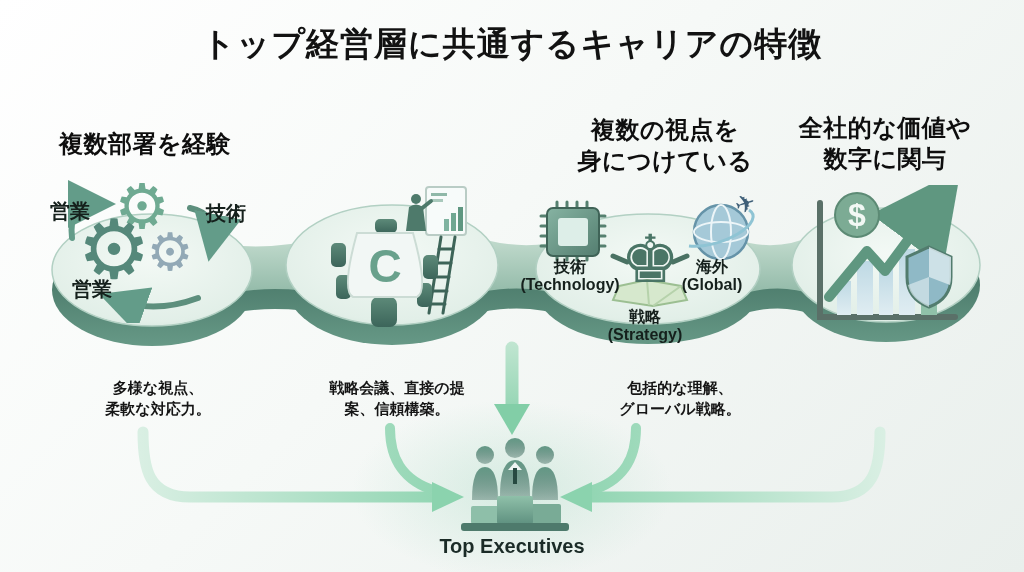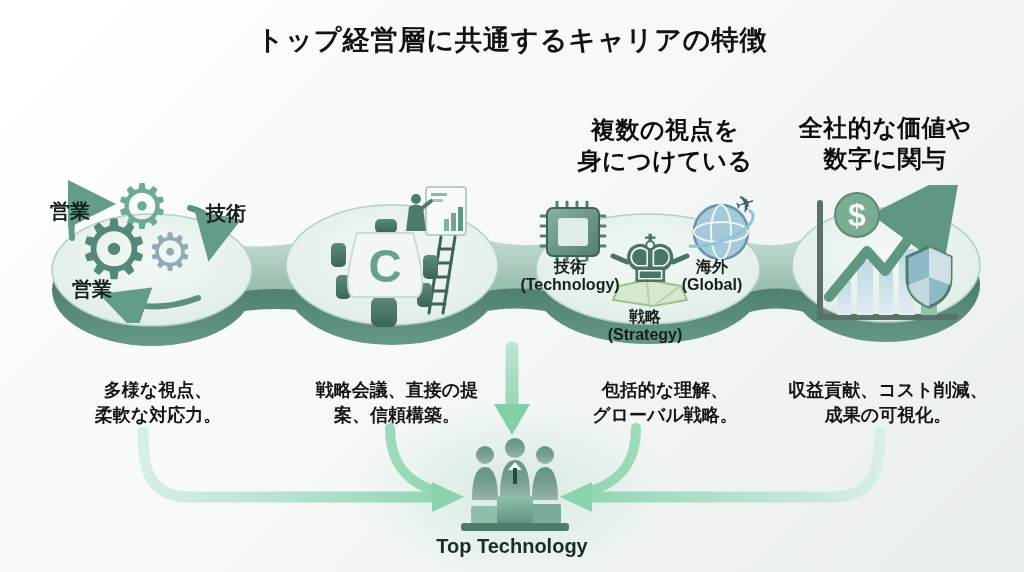--- a/index.html
+++ b/index.html
@@ -4,28 +4,28 @@
 <style>
   html,body{margin:0;padding:0;}
   #canvas{
     position:relative;width:1024px;height:572px;overflow:hidden;
     font-family:"Liberation Sans","DejaVu Sans",sans-serif;
     background:linear-gradient(135deg,#ffffff 0%,#f6f9f7 45%,#e9efec 100%);
   }
   .abs{position:absolute;}
   .page-title{
     left:0;top:22px;width:1024px;text-align:center;
-    font-size:27px;font-weight:800;color:#121212;letter-spacing:1px;
+    font-size:33px;font-weight:800;color:#121212;letter-spacing:1px;
   }
   .jp-head{
     font-size:24px;font-weight:800;line-height:1.3;text-align:center;
     white-space:pre-line;color:#0e0e0e;letter-spacing:.5px;
   }
   .jp-desc{
-    font-size:18px;font-weight:700;line-height:1.38;text-align:center;
+    font-size:15px;font-weight:700;line-height:1.38;text-align:center;
     white-space:pre-line;color:#151515;
   }
   .mini-label{font-size:20px;font-weight:800;color:#15201c;white-space:nowrap;}
   .icon-label{ text-align:center;line-height:1.15;color:#15201c;white-space:nowrap;}
   .icon-label .jp{font-size:16px;font-weight:800;display:block;}
   .icon-label .en{font-size:16px;font-weight:700;display:block;}
   .footer-label{
     width:260px;text-align:center;font-size:20px;font-weight:800;color:#1b2b27;
   }
   .glow{
@@ -34,20 +34,21 @@
   }
   svg{display:block;}
 </style>
 </head>
 <body>
 
 <div id="canvas">
 
   <div class="abs page-title">トップ経営層に共通するキャリアの特徴</div>
 
+  <div class="abs jp-head" style="left:20px;top:128px;width:250px;">複数部署を経験</div>
   <div class="abs jp-head" style="left:540px;top:114px;width:250px;">複数の視点を
 身につけている</div>
   <div class="abs jp-head" style="left:760px;top:112px;width:250px;">全社的な価値や
 数字に関与</div>
 
   <svg class="abs" style="left:0;top:185px;" width="1024" height="210" viewBox="0 0 1024 210">
     <defs>
       <linearGradient id="sideGrad" x1="0" y1="40" x2="0" y2="170" gradientUnits="userSpaceOnUse">
         <stop offset="0" stop-color="#3f6c5e"></stop>
           <stop offset="1" stop-color="#72a692"></stop>
@@ -230,24 +231,22 @@
       <path d="M124 62 L146 72 L146 92 Q146 114 124 122 Q102 114 102 92 L102 72 Z" fill="#8fb9c6" stroke="#527c6e" stroke-width="3"></path>
       <path d="M124 62 L146 72 L146 92 Q146 96 145 100 L124 92 Z" fill="#d8e8ec" opacity=".85"></path>
       <path d="M124 92 L103 100 Q106 114 124 122 Z" fill="#d8e8ec" opacity=".7"></path>
     </g>
   </svg>
 
   <div class="abs jp-desc" style="left:28px;top:378px;width:260px;">多様な視点、
 柔軟な対応力。</div>
   <div class="abs jp-desc" style="left:267px;top:378px;width:260px;">戦略会議、直接の提
 案、信頼構築。</div>
-  <div class="abs jp-desc" style="left:535px;top:378px;width:260px;">包括的な理解、
+  <div class="abs jp-desc" style="left:550px;top:378px;width:260px;">包括的な理解、
 グローバル戦略。</div>
-  <div class="abs jp-desc" style="left:758px;top:378px;width:260px;">収益貢献、コスト削減、
-成果の可視化。</div>
 
   <div class="abs glow" style="left:352px;top:400px;"></div>
 
   <svg class="abs" style="left:0;top:0;" width="1024" height="572" viewBox="0 0 1024 572">
     <defs>
       <linearGradient id="lgrad" x1="140" y1="0" x2="470" y2="0" gradientUnits="userSpaceOnUse">
         <stop offset="0" stop-color="#d9efe3"></stop>
           <stop offset="1" stop-color="#8bd3ae"></stop>
       </linearGradient>
       <linearGradient id="rgrad" x1="884" y1="0" x2="560" y2="0" gradientUnits="userSpaceOnUse">
@@ -300,15 +299,15 @@
       <rect x="68" y="30" width="4" height="16" fill="#274a41"></rect>
     </g>
 
     <g>
       <rect x="26" y="68" width="28" height="18" rx="2" fill="#8ebfa9"></rect>
       <rect x="86" y="66" width="30" height="20" rx="2" fill="#79ab96"></rect>
       <rect x="52" y="58" width="36" height="28" rx="2" fill="url(#podG)"></rect>
       <rect x="16" y="85" width="108" height="8" rx="3" fill="#4e7a6c"></rect>
     </g>
   </svg>
-  <div class="abs footer-label" style="left:382px;top:535px;">Top Technology</div>
+  <div class="abs footer-label" style="left:382px;top:535px;">Top Executives</div>
 
 </div>
 
 </body></html>

